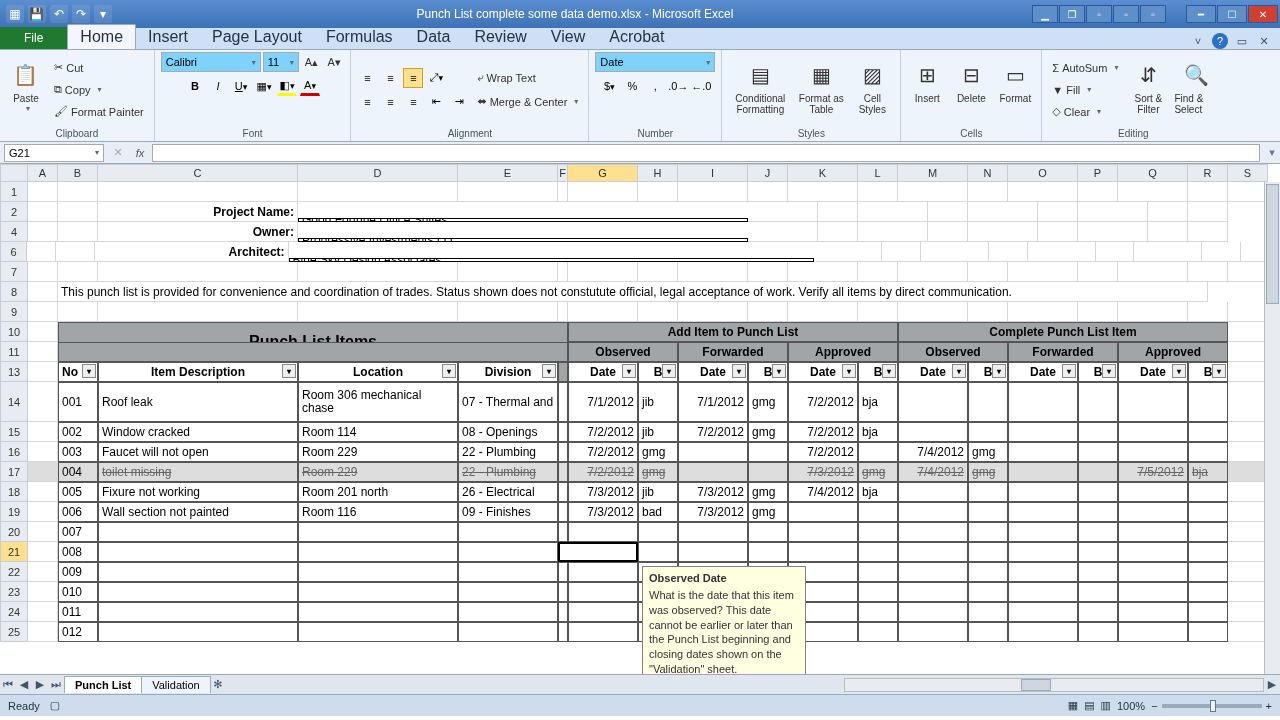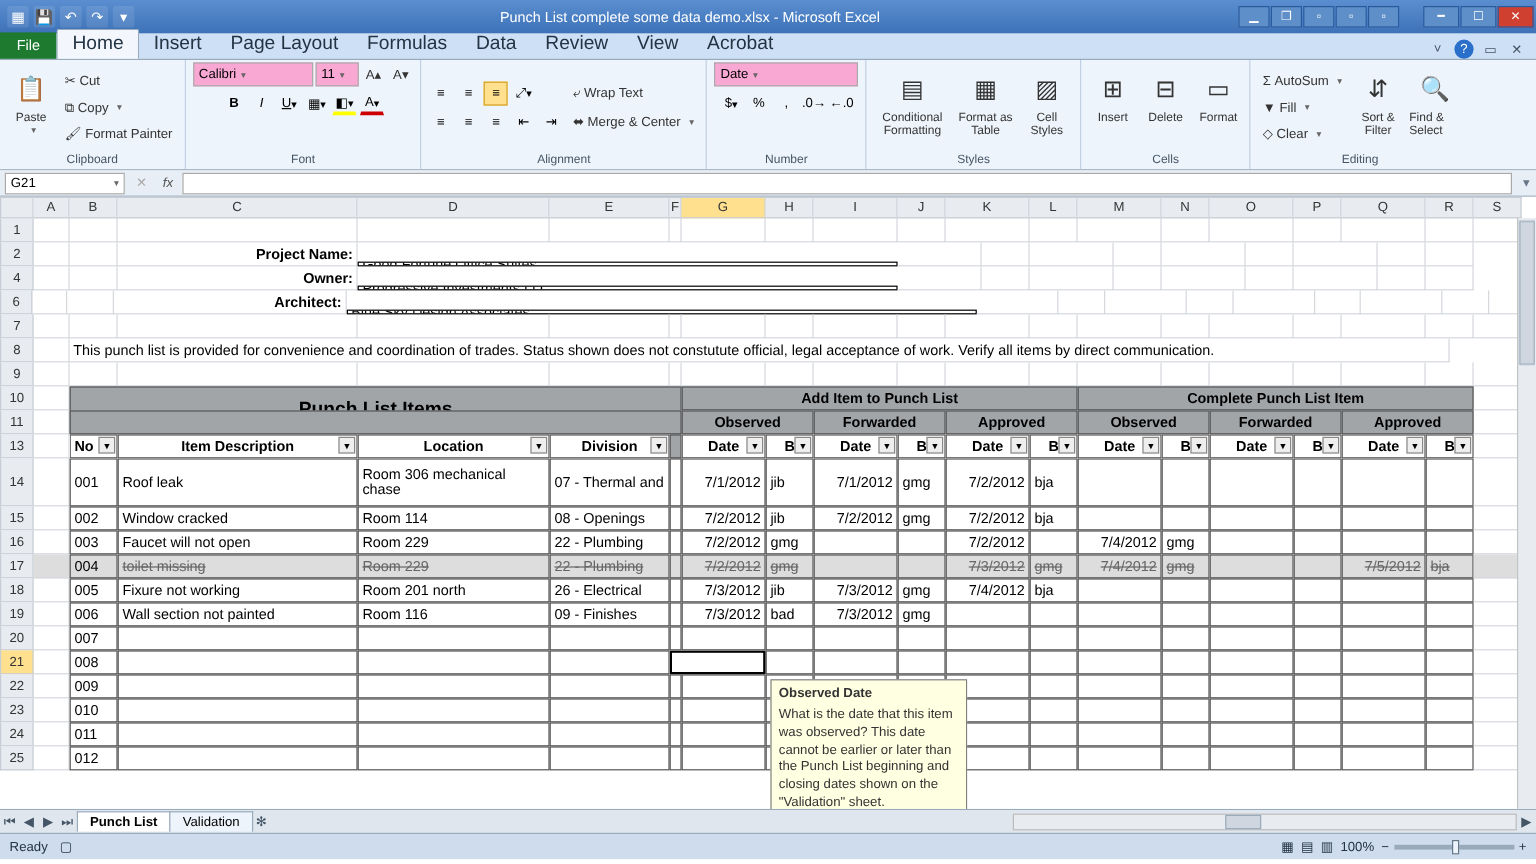--- a/index.html
+++ b/index.html
@@ -11,36 +11,36 @@
 .titlebar .qa span { width:18px; height:18px; display:inline-flex; align-items:center; justify-content:center; background:rgba(255,255,255,0.1); border-radius:2px; }
 .titlebar .title { flex:1; text-align:center; }
 .titlebar .wincontrols { display:flex; gap:1px; margin-right:2px; }
 .titlebar .wincontrols span { width:30px; height:18px; background:#5f8fc9; display:inline-flex; align-items:center; justify-content:center; font-size:10px; border:1px solid #2a5a9e; }
 .titlebar .wincontrols .close { background:#d04030; }
 .titlebar .docgroup { display:flex; gap:1px; margin-right:20px; }
 .titlebar .docgroup span { width:26px; height:18px; background:#5f8fc9; border:1px solid #2a5a9e; display:inline-flex; align-items:center; justify-content:center; font-size:10px;}
 
 
 .ribbontabs { height:22px; background:#cde0f5; display:flex; align-items:flex-end; border-bottom:1px solid #9ab; }
-.filebtn { background:#1e7a2f; color:#fff; padding:4px 14px; height:22px; display:flex; align-items:center; font-size:12px;}
+.filebtn { background:#1e7a2f; color:#fff; padding:4px 24px; height:22px; display:flex; align-items:center; font-size:12px;}
 .ribbontabs .tab { padding:3px 12px; font-size:16px; color:#234; cursor:default; }
 .ribbontabs .tab.active { background:#f3f7fd; border:1px solid #9ab; border-bottom:none; border-radius:2px 2px 0 0; }
 .ribbontabs .right { margin-left:auto; display:flex; gap:6px; padding-right:8px; align-items:center; }
 .ribbontabs .right span { width:16px; height:16px; display:inline-flex; align-items:center; justify-content:center; color:#456; }
 
 
 .ribbon { height:92px; background:#eef4fb; border-bottom:1px solid #9ab; display:flex; }
 .rgroup { border-right:1px solid #c0d0e4; padding:2px 6px 0; display:flex; flex-direction:column; justify-content:space-between; }
 .rgroup .label { text-align:center; font-size:10px; color:#456; padding:1px 0 2px; position:relative; }
 .rgroup .body { flex:1; display:flex; align-items:center; gap:4px; }
 .bigbtn { width:40px; height:66px; display:flex; flex-direction:column; align-items:center; justify-content:flex-start; font-size:10px; color:#333; padding-top:2px; }
 .bigbtn .ico { width:32px; height:32px; margin-bottom:2px; display:flex; align-items:center; justify-content:center; font-size:20px; }
 .smbtn { height:20px; padding:0 4px; display:flex; align-items:center; font-size:11px; color:#333; gap:3px; }
 .stack { display:flex; flex-direction:column; gap:2px; }
-.fontbox { border:1px solid #aaa; background:#f9a8d4; height:20px; font-size:11px; padding:1px 4px; display:inline-flex; align-items:center; }
+.fontbox { border:1px solid #aaa; background:#7dd3fc; height:20px; font-size:11px; padding:1px 4px; display:inline-flex; align-items:center; justify-content:space-between; }
 .dd { font-size:8px; color:#666; margin-left:4px; }
 .iconrow { display:flex; gap:3px; }
 .iconrow span { width:20px; height:20px; display:inline-flex; align-items:center; justify-content:center; border:1px solid transparent; }
 .iconrow span.active { background:#ffe08f; border-color:#d4a020; }
 
 
 .fxbar { height:22px; background:#e8eef6; border-bottom:1px solid #9ab; display:flex; align-items:center; }
 .namebox { width:100px; border:1px solid #aaa; background:#fff; height:18px; margin:0 4px; display:flex; align-items:center; padding:0 4px; justify-content:space-between; font-size:11px;}
 .fxlabel { width:24px; text-align:center; font-style:italic; color:#555; }
 .fxinput { flex:1; height:18px; border:1px solid #aaa; background:#fff; margin-right:4px; }

